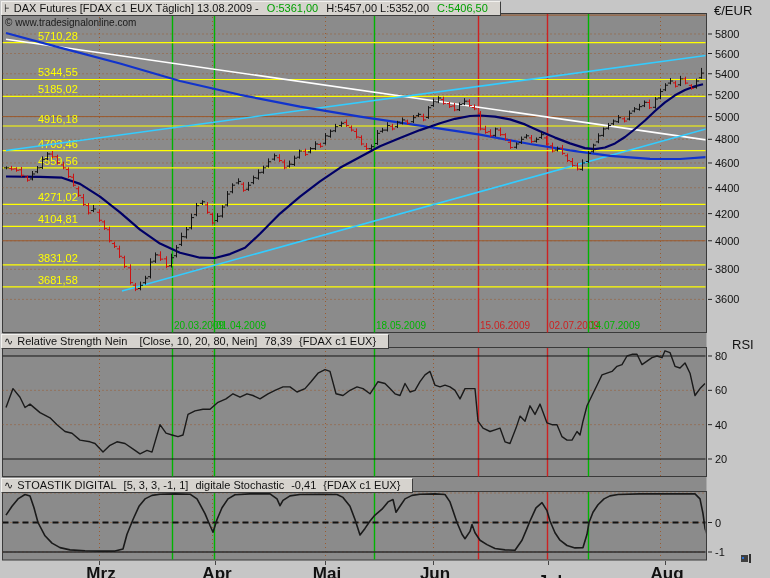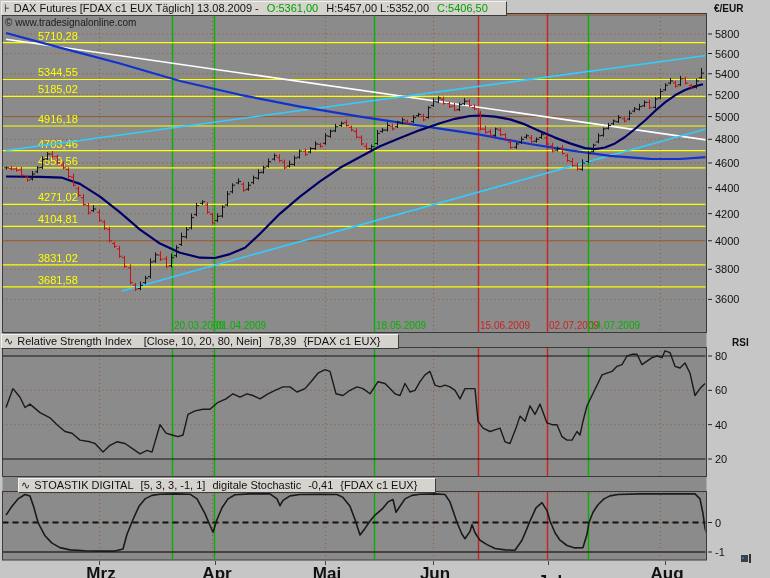--- a/index.html
+++ b/index.html
@@ -8,31 +8,31 @@
     background:#c6c6c6;
     font-family:"Liberation Sans", sans-serif;
     -webkit-font-smoothing:none;
   }
   #chart-svg{position:absolute;left:0;top:13px;}
   .overlay-box{
     position:absolute;height:12px;line-height:12px;
     background:#d6d3ce;color:#111;
     border-top:1px solid #f2f1ee;border-left:1px solid #f2f1ee;
     border-right:1px solid #3c3c3c;border-bottom:1px solid #3c3c3c;
-    font-size:11px;white-space:nowrap;padding:0 18px 1px 2px;z-index:5;
+    font-size:11px;white-space:nowrap;padding:0 12px 1px 2px;z-index:5;
   }
   .overlay-box span{display:inline-block;}
   .green-val{color:#00a000;margin-left:5px;}
   .black-val{color:#111;margin-left:5px;}
   .hdr-icon{color:#222;margin-right:1px;font-size:11px;}
   #copyright{
     position:absolute;left:5px;top:17px;font-size:10px;color:#1a1a1a;z-index:4;
   }
   .axis-title{
-    position:absolute;font-size:10px;color:#111;z-index:4;font-weight:bold;
+    position:absolute;font-size:13px;color:#111;z-index:4;
   }
   .month-label{
     position:absolute;top:564px;font-size:17px;color:#111;transform:translateX(-50%);font-weight:bold;
   }
   .month-tick{
     position:absolute;top:561px;width:1px;height:4px;background:#444;
   }
   #corner-icon{
     position:absolute;left:741px;top:549px;width:12px;height:9px;z-index:5;
   }
@@ -611,27 +611,27 @@
   <span>DAX Futures [FDAX c1 EUX  Täglich] 13.08.2009 -</span>
   <span class="green-val">O:5361,00</span>
   <span class="black-val">H:5457,00 L:5352,00</span>
   <span class="green-val">C:5406,50</span>
 </div>
 
 <div id="copyright">© www.tradesignalonline.com</div>
 
 <div class="overlay-box" style="left:1px;top:334px;">
   <span class="hdr-icon">∿</span>
-  <span>Relative Strength Index</span>
+  <span>Relative Strength Nein</span>
   <span style="margin-left:9px;">[Close, 10, 20, 80, Nein]</span>
   <span style="margin-left:4px;">78,39</span>
   <span style="margin-left:4px;">{FDAX c1 EUX}</span>
 </div>
 
-<div class="overlay-box" style="left:1px;top:478px;margin-left:17px;">
+<div class="overlay-box" style="left:1px;top:478px;">
   <span class="hdr-icon">∿</span>
   <span>STOASTIK DIGITAL</span>
   <span style="margin-left:4px;">[5, 3, 3, -1, 1]</span>
   <span style="margin-left:4px;">digitale Stochastic</span>
   <span style="margin-left:4px;">-0,41</span>
   <span style="margin-left:4px;">{FDAX c1 EUX}</span>
 </div>
 
 <div class="axis-title" style="left:714px;top:3px;">€/EUR</div>
 <div class="axis-title" style="left:732px;top:337px;">RSI</div>

